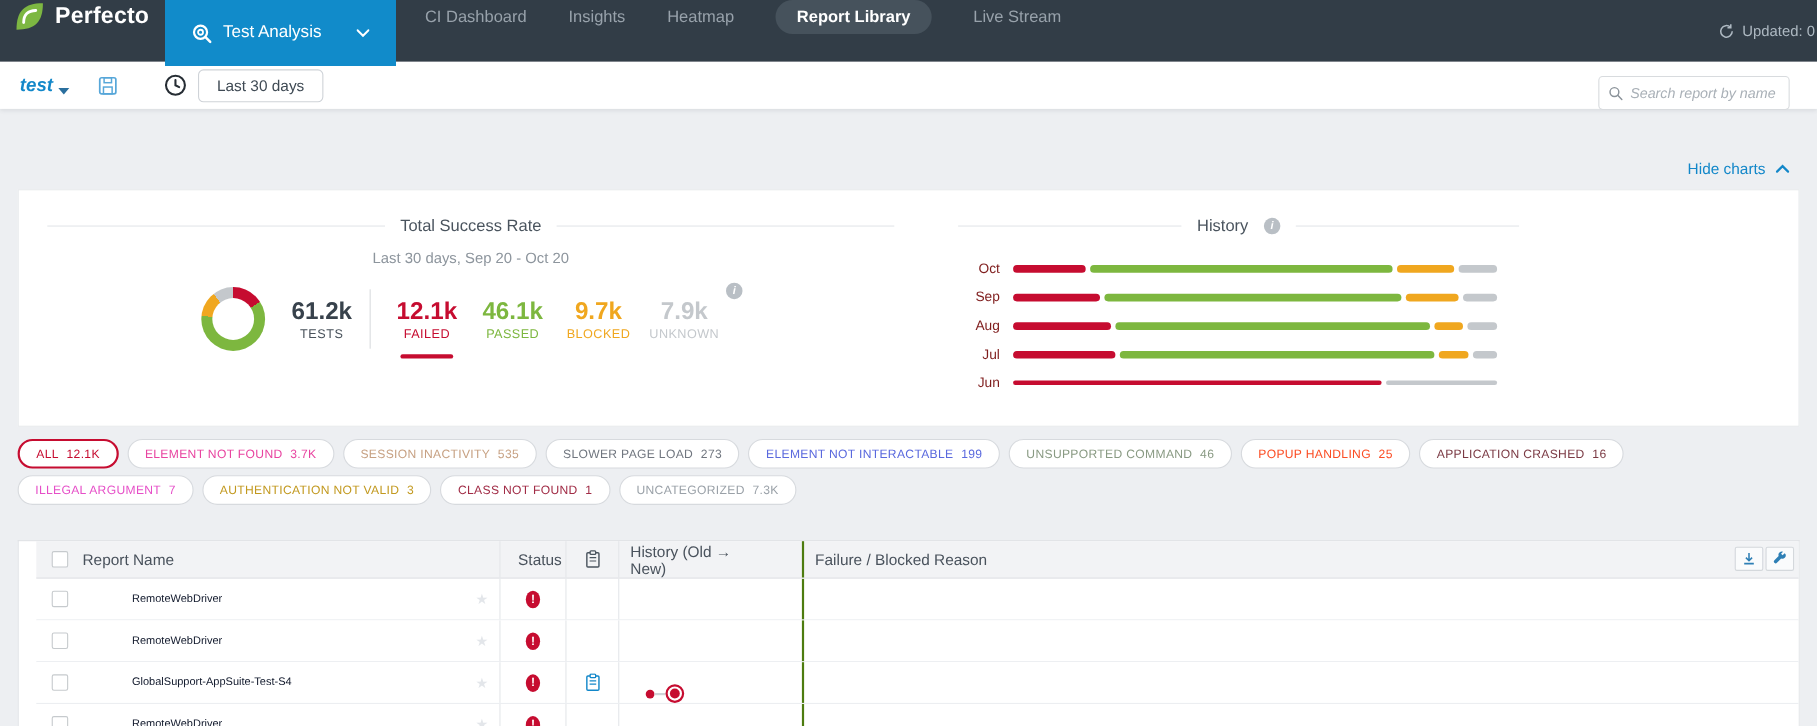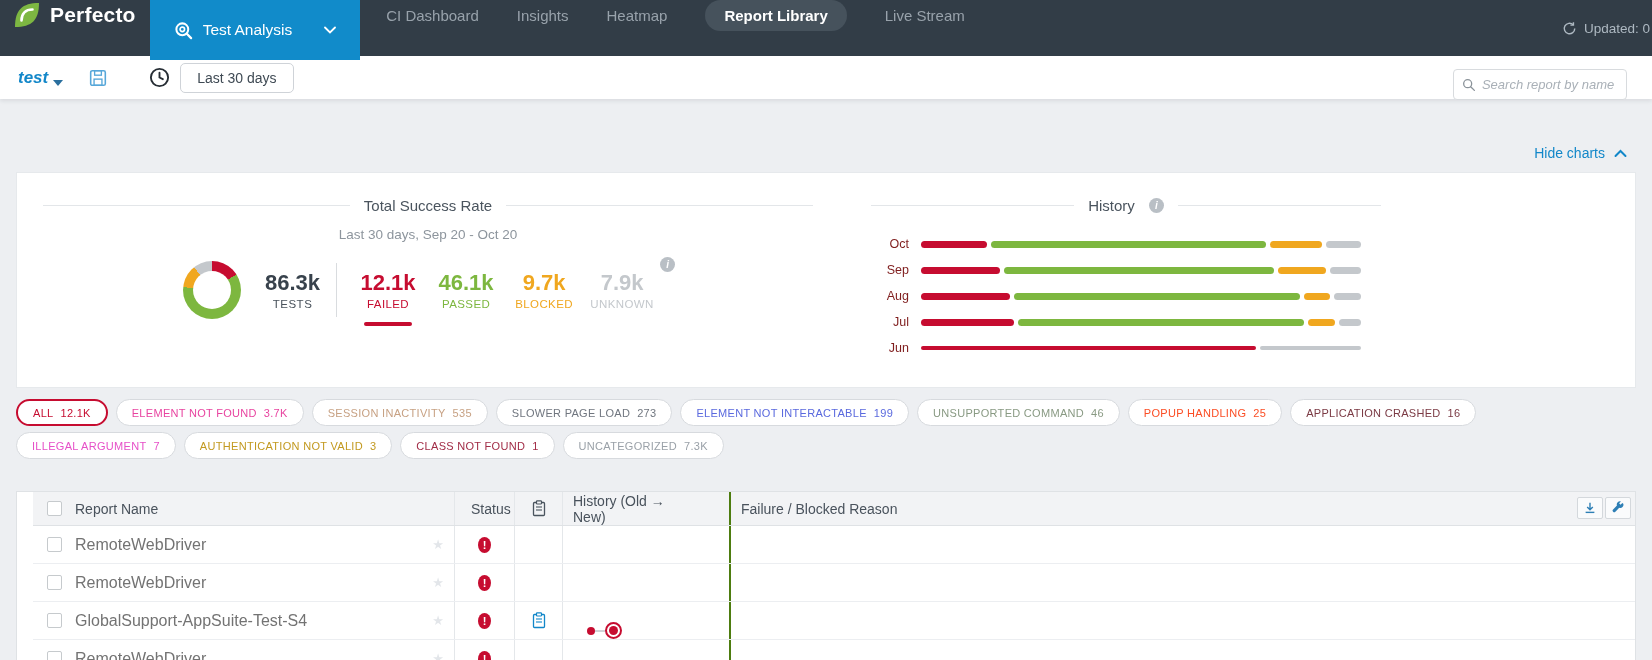--- a/index.html
+++ b/index.html
@@ -71,21 +71,21 @@
   
   .rtable { position:absolute; left:16px; top:491px; width:1620px; height:244px; background:#fff; border:1px solid #dfe2e5; border-bottom:none;padding-left:16px; }
   .thead { position:relative; display:flex; align-items:center; height:34px; background:#f2f3f5; border-bottom:1px solid #dfe2e5; color:#49525c; font-size:14px; }
   .trow { display:flex; align-items:center; height:38px; border-bottom:1px solid #eceef1; background:#fff; }
   .col-name { flex:0 0 421px; display:flex; align-items:center; padding-left:14px; position:relative; height:100%; }
   .col-status { flex:0 0 60px; display:flex; align-items:center; border-left:1px solid #e4e7ea; height:100%; padding-left:16px; }
   .col-clip { flex:0 0 48px; display:flex; align-items:center; justify-content:center; border-left:1px solid #e4e7ea; height:100%; }
   .col-hist { flex:0 0 135px; display:flex; align-items:flex-end; border-left:1px solid #e4e7ea; height:100%; padding-left:10px; }
   .col-fail { flex:1; border-left:2px solid #4d7c0f; height:100%; display:flex; align-items:center; padding-left:10px;margin-left:32px; }
   .cb { width:15px; height:15px; border:1px solid #c6cacd; border-radius:2px; background:#fff; margin-right:13px; flex:0 0 15px; cursor:pointer; }
-  .rname { color:#737373; font-size:16px; text-decoration:none; cursor:pointer; }
+  .rname { color:#0f172a; font-size:10px; text-decoration:none; cursor:pointer;margin-left:45px; }
   .row-star { position:absolute; right:10px; color:#e3e6ea; font-size:13px; cursor:pointer; }
   .row-star::before { content:"\2605"; }
   .badge-fail { width:13px; height:16px; border-radius:50%; background:#c60c30; color:#fff; font-size:11px; font-weight:bold; display:flex; align-items:center; justify-content:center; margin-left:7px; cursor:pointer; }
   .badge-fail::before { content:"!"; }
   .thead .col-status { padding-left:16px; }
   .hdr-icons { position:absolute; right:4px; top:5px; display:flex; gap:2px; }
   .hdr-icon-box { width:26px; height:22px; border:1px solid #d4d8dc; border-radius:2px; background:#fafbfc; display:flex; align-items:center; justify-content:center; cursor:pointer; }
   .dots { display:flex; align-items:center; margin-left:14px; }
   .dot-s { width:8px; height:8px; border-radius:50%; background:#c60c30; }
   .dot-conn { width:10px; height:2px; background:#cfd3d7; }
@@ -172,21 +172,21 @@
   <div class="success-sec">
     <div class="sec-title">Total Success Rate</div>
     <div class="sec-sub">Last 30 days, Sep 20 - Oct 20</div>
   </div>
 
   <div class="success-body">
     <div class="donut" id="donut" style="background: conic-gradient(rgb(198, 12, 48) 0%, rgb(198, 12, 48) 15.9%, rgb(125, 183, 63) 15.9%, rgb(125, 183, 63) 76.6%, rgb(240, 167, 31) 76.6%, rgb(240, 167, 31) 89.4%, rgb(196, 200, 204) 89.4%, rgb(196, 200, 204) 100%);">
       <div class="hole"></div>
     </div>
     <div class="total-block">
-      <div class="total-v">86.3k</div>
+      <div class="total-v">61.2k</div>
       <div class="total-l">TESTS</div>
     </div>
     <div class="stat-divider"></div>
     <div class="stats">
       <div class="stat sel" style="color: rgb(198, 12, 48);">
         <div class="stat-v">12.1k</div>
         <div class="stat-l">FAILED</div>
         <span class="sel-bar"></span>
       </div>
       <div class="stat" style="color: rgb(125, 183, 63);">

